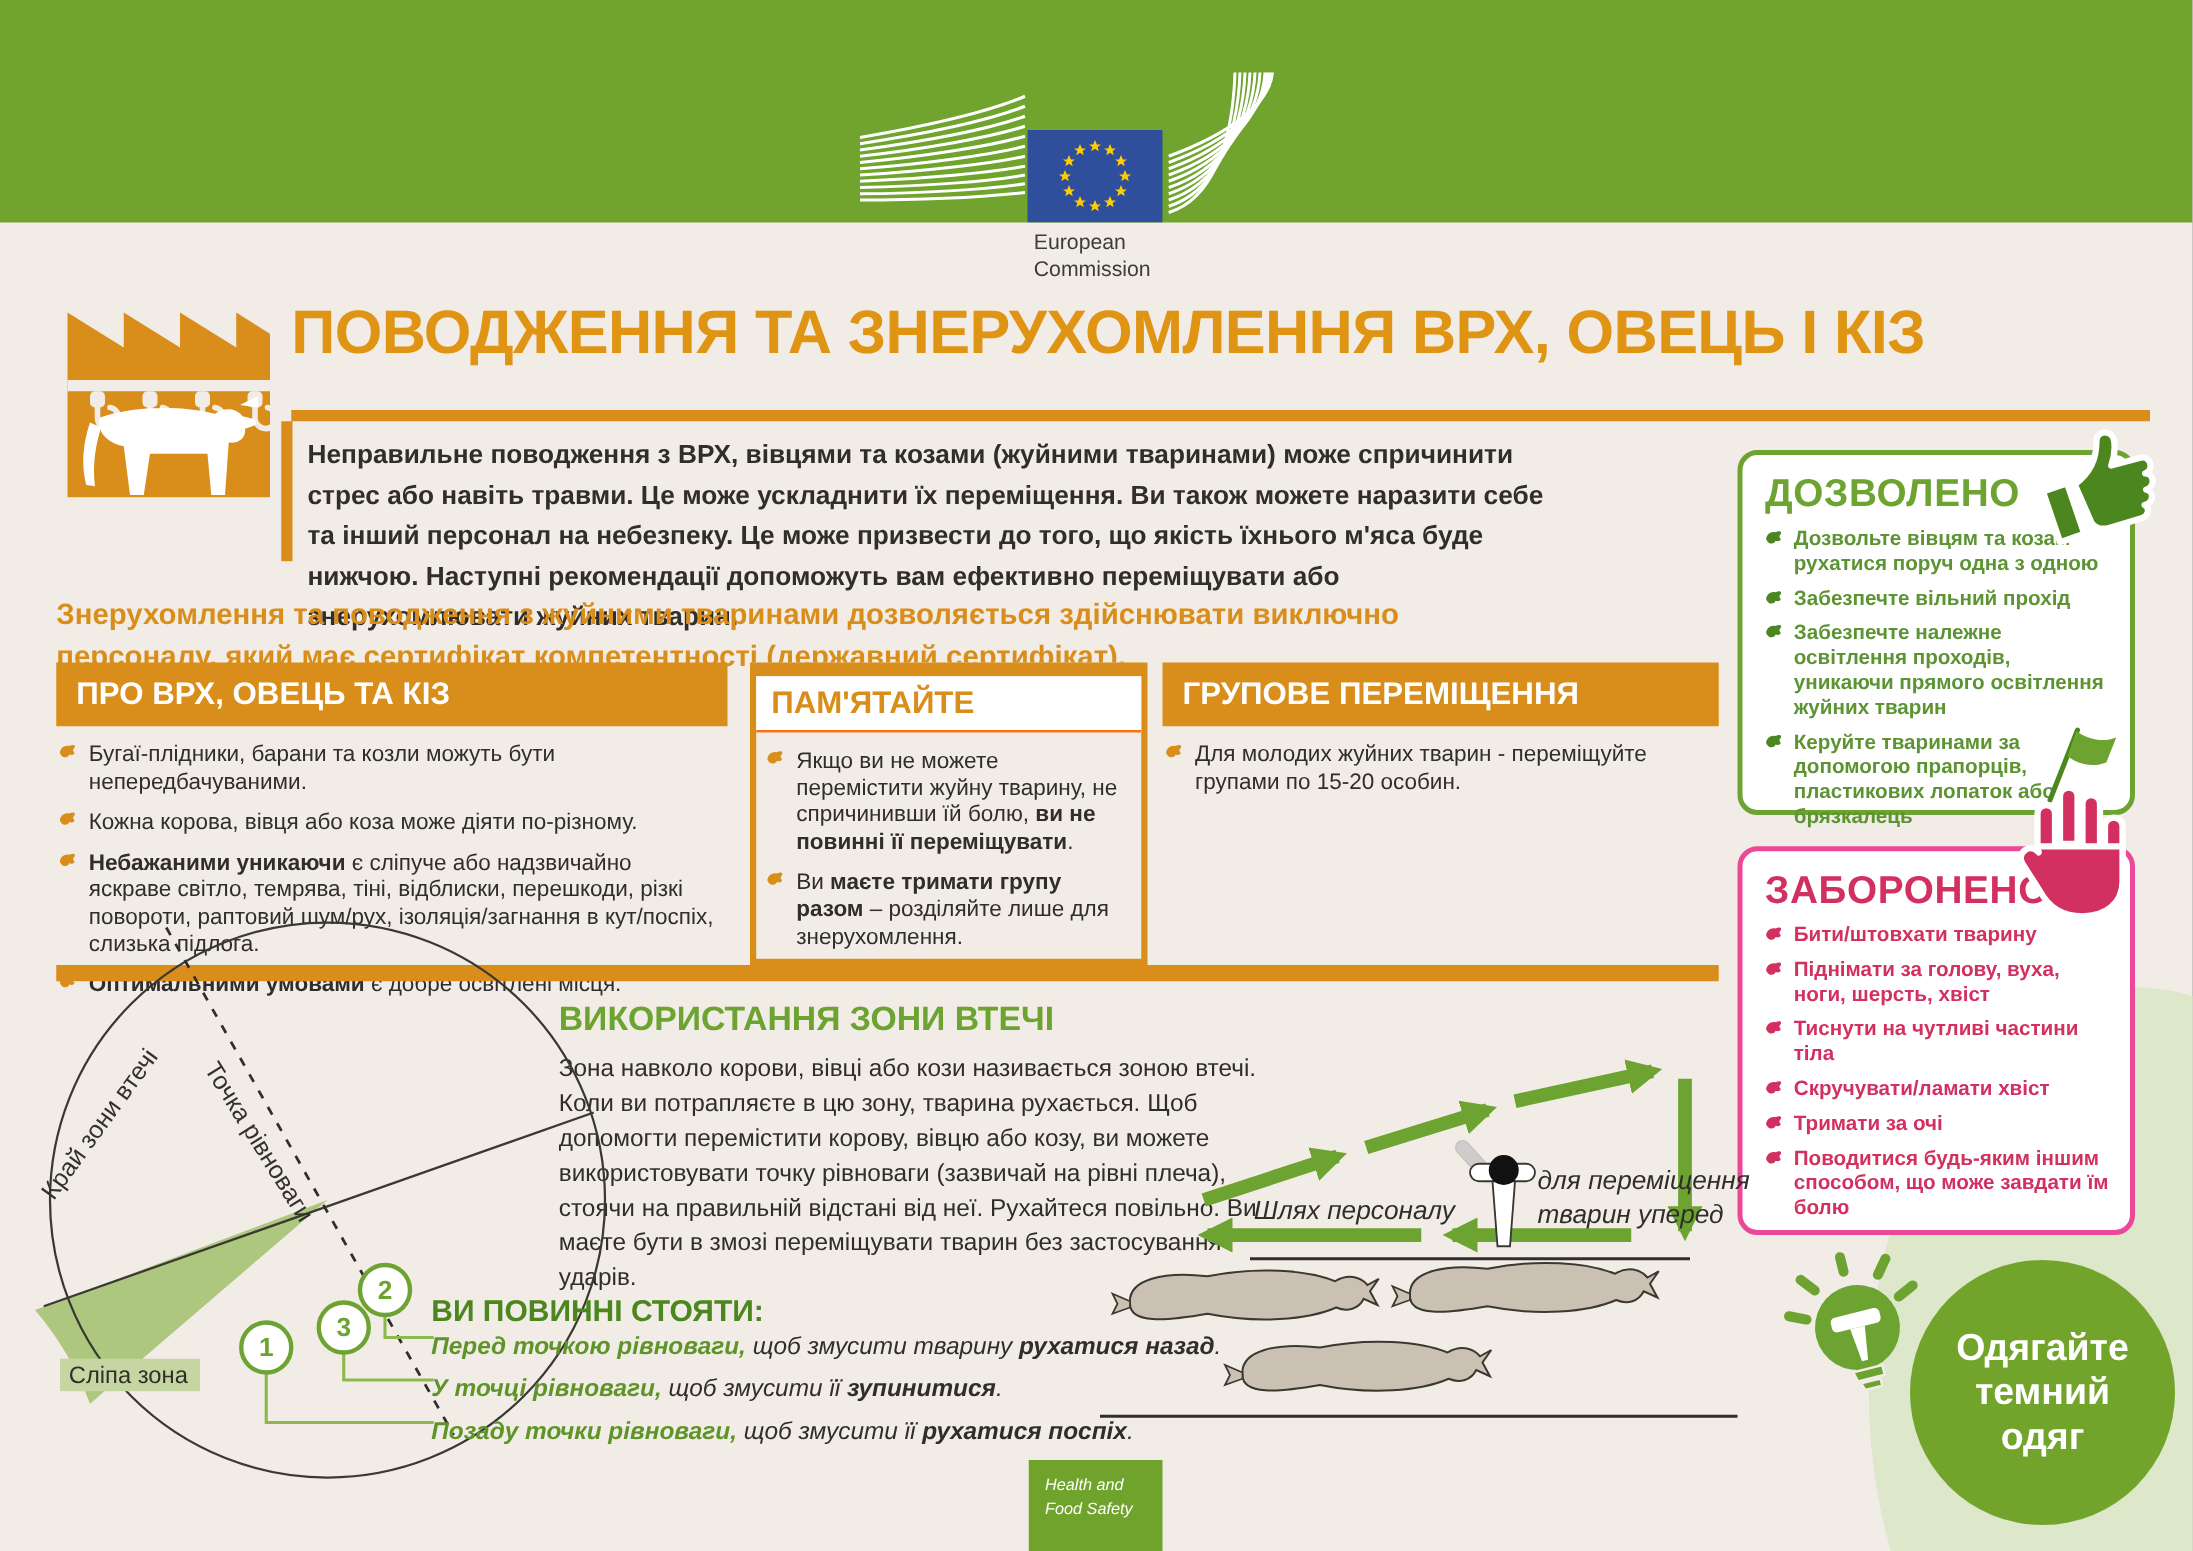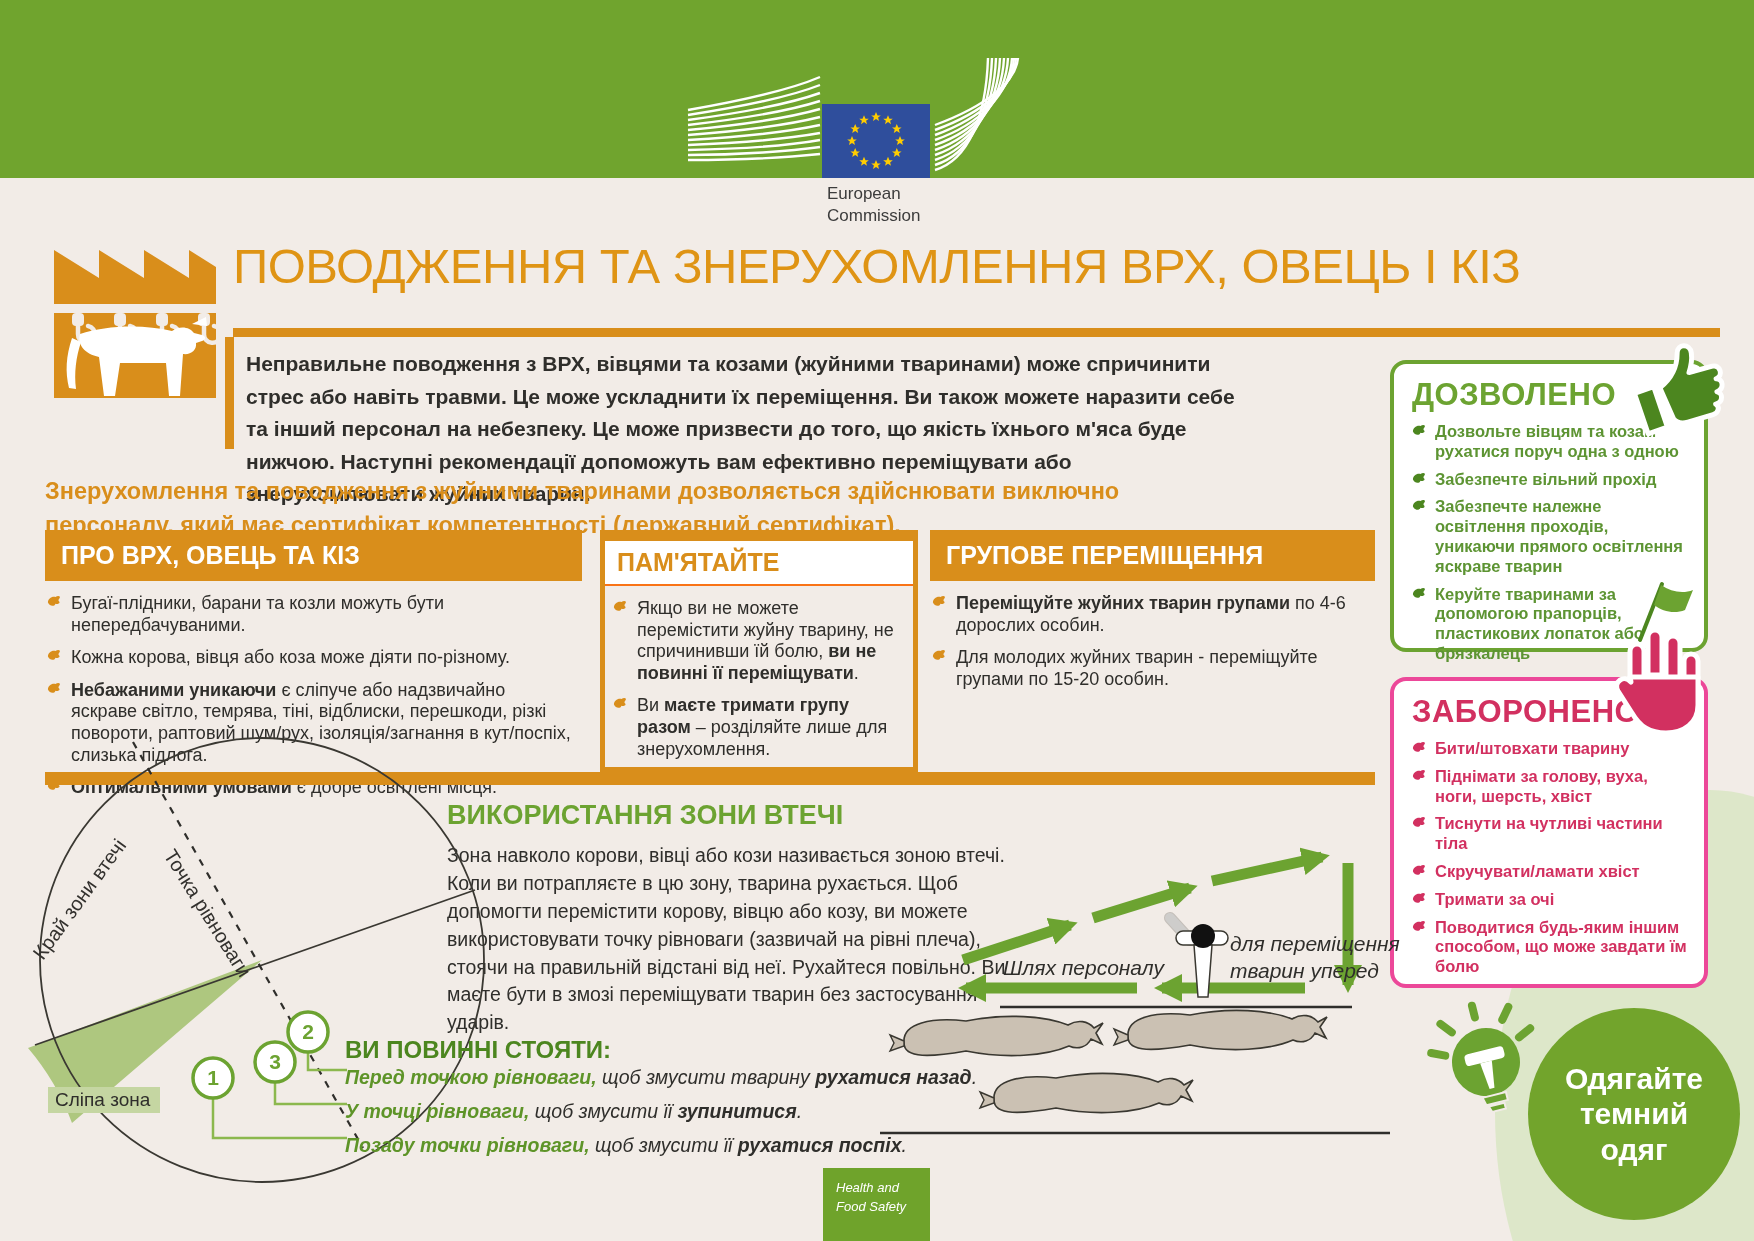--- a/index.html
+++ b/index.html
@@ -6,21 +6,21 @@
   html,body{margin:0;padding:0;background:#888;}
   .page{position:relative;width:1754px;height:1241px;background:#F2ECE7;overflow:hidden;
         font-family:"Liberation Sans",sans-serif;color:#2F2E2B;padding-left:20px;}
   .abs{position:absolute;}
   
   .topbar{left:0;top:0;width:1754px;height:178px;background:#70A42E;}
   .eu-logo{left:680px;top:48px;}
   .eu-text{left:827px;top:183px;width:125px;font-size:17px;line-height:1.3;color:#3C3C3C;}
   
   .factory{left:42px;top:220px;}
-  .main-title{left:233px;top:238px;width:1490px;font-size:49px;font-weight:normal;color:#DF9414;
+  .main-title{left:233px;top:238px;width:1490px;font-size:49px;font-weight:bold;color:#DF9414;
               letter-spacing:-0.5px;white-space:nowrap;}
   .title-rule{left:233px;top:328px;width:1487px;height:9px;background:#D98E1B;}
   .intro-bar{left:225px;top:337px;width:9px;height:112px;background:#D98E1B;}
   .intro{left:246px;top:348px;width:1000px;font-size:21px;line-height:1.55;font-weight:bold;}
   .cert{left:45px;top:474px;width:1180px;font-size:23.5px;font-weight:bold;color:#D98E1B;line-height:1.45;}
   
   .col{position:absolute;top:530px;}
   .col1{left:45px;width:537px;}
   .col2{left:600px;width:318px;height:242px;border:5px solid #D98E1B;border-top-width:11px;
         box-sizing:border-box;background:#F2ECE7;}
@@ -204,26 +204,20 @@
   </li>
       </ul>
   </div>
   <div class="col col3 orange-b">
     <div class="col-header">ГРУПОВЕ ПЕРЕМІЩЕННЯ</div>
     <ul class="bullets">
         <li>
     <svg class="bullet-ic" viewBox="0 0 16 16" aria-hidden="true">
       <path d="M1 8 C1 4 5 1 9 2 C13 0 15 2 13 4 C12 5 12 6.2 13 7 C14.5 9 11 10.3 9 9.2 C8 12.5 3 12.5 1 8 Z"></path>
     </svg>
-    <span class="li-text"><span class="b">Переміщуйте жуйних тварин групами</span><span> по 4-6 дорослих особин.</span></span>
-  </li>
-        <li>
-    <svg class="bullet-ic" viewBox="0 0 16 16" aria-hidden="true">
-      <path d="M1 8 C1 4 5 1 9 2 C13 0 15 2 13 4 C12 5 12 6.2 13 7 C14.5 9 11 10.3 9 9.2 C8 12.5 3 12.5 1 8 Z"></path>
-    </svg>
     <span class="li-text"><span>Для молодих жуйних тварин - переміщуйте групами по 15-20 особин.</span></span>
   </li>
       </ul>
   </div>
   <div class="abs strip-rule"></div>
 
   <div class="sidebox allowed">
     <h2>ДОЗВОЛЕНО</h2>
     <ul class="side-items">
         <li>
@@ -235,21 +229,21 @@
         <li>
     <svg class="bullet-ic" viewBox="0 0 16 16" aria-hidden="true">
       <path d="M1 8 C1 4 5 1 9 2 C13 0 15 2 13 4 C12 5 12 6.2 13 7 C14.5 9 11 10.3 9 9.2 C8 12.5 3 12.5 1 8 Z"></path>
     </svg>
     <span class="li-text"><span>Забезпечте вільний прохід</span></span>
   </li>
         <li>
     <svg class="bullet-ic" viewBox="0 0 16 16" aria-hidden="true">
       <path d="M1 8 C1 4 5 1 9 2 C13 0 15 2 13 4 C12 5 12 6.2 13 7 C14.5 9 11 10.3 9 9.2 C8 12.5 3 12.5 1 8 Z"></path>
     </svg>
-    <span class="li-text"><span>Забезпечте належне освітлення проходів, уникаючи прямого освітлення яскраве тварин</span></span>
+    <span class="li-text"><span>Забезпечте належне освітлення проходів, уникаючи прямого освітлення жуйних тварин</span></span>
   </li>
         <li>
     <svg class="bullet-ic" viewBox="0 0 16 16" aria-hidden="true">
       <path d="M1 8 C1 4 5 1 9 2 C13 0 15 2 13 4 C12 5 12 6.2 13 7 C14.5 9 11 10.3 9 9.2 C8 12.5 3 12.5 1 8 Z"></path>
     </svg>
     <span class="li-text"><span>Керуйте тваринами за допомогою прапорців, пластикових лопаток або брязкалець</span></span>
   </li>
       </ul>
     <svg class="thumb-ic" width="108" height="104" viewBox="0 0 108 104">
       <g transform="rotate(-8 54 52)" stroke="#FFFFFF" stroke-width="5" fill="#4C861F" stroke-linejoin="round">

